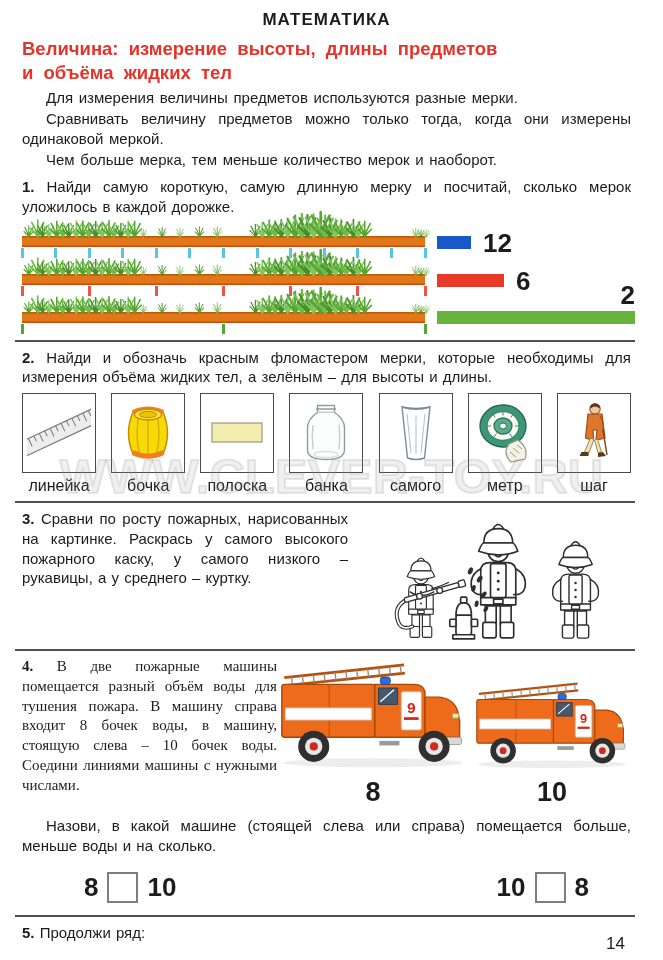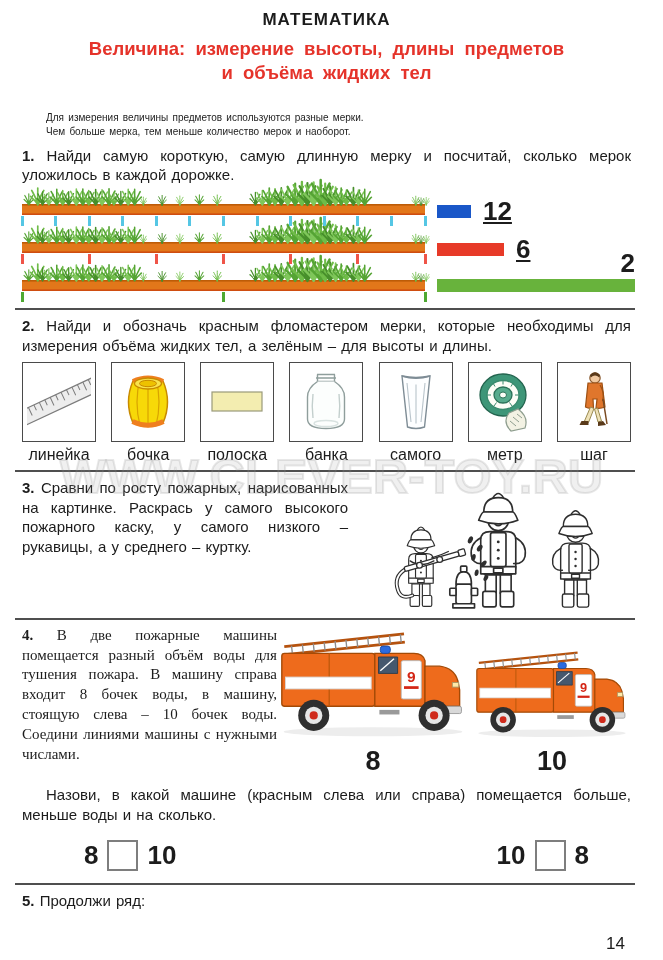--- a/index.html
+++ b/index.html
@@ -7,40 +7,40 @@
   body {
     background:#ffffff;
     font-family:"Liberation Sans", sans-serif;
     color:#1c1c1c;
     position:relative;
     overflow:hidden;
   }
   .page { position:relative; width:651px; height:960px; padding:10px 20px 16px 22px; }
 
   .title { text-align:center; font-size:17px; font-weight:bold; letter-spacing:1px; }
-  .subtitle { text-align:center; color:#e5332a; font-weight:bold; font-size:18.5px;
+  .subtitle { text-align:left; color:#e5332a; font-weight:bold; font-size:18.5px;
               line-height:1.28; margin-top:7px; word-spacing:5px; }
 
-  .intro { margin-top:27px; font-size:10px; line-height:1.36; text-align:justify; word-spacing:1.5px; }
+  .intro { margin-top:4px; font-size:15px; line-height:1.36; text-align:justify; word-spacing:1.5px; }
   .intro p { text-indent:24px; }
 
   .task-text { font-size:15px; line-height:1.32; text-align:justify; word-spacing:1px; }
   .tnum { font-weight:bold; }
   p.spaced { margin-top:7px; }
 
   hr.sep { border:none; border-top:2px solid #4f4f4f; margin:6px -4px 6px -7px; }
 
   
   .task1-rows { margin-top:5px; }
   .t1row { display:flex; align-items:flex-start; margin-bottom:2px; }
   .strip-wrap { width:403px; }
   svg.grass-strip { display:block; overflow:visible; }
   .ticks { position:relative; height:10px; }
   .ticks i { position:absolute; top:0; width:3px; height:10px; display:block; }
-  .legend { flex:1; display:flex; align-items:center; gap:12px; padding-left:12px; margin-top:8px;text-decoration:underline; }
+  .legend { flex:1; display:flex; align-items:center; gap:12px; padding-left:12px; margin-top:8px; }
   .legend .bar { height:13px; }
   .legend .num { font-size:26px; font-weight:bold; line-height:1; }
   .legend.col { display:block; margin-top:-16px; }
   .legend.col .stack { display:inline-flex; flex-direction:column; align-items:flex-end; }
   .legend.col .num { margin-bottom:3px; }
 
   
   .items { display:flex; justify-content:space-between; margin-top:6px; }
   .item { width:74px; text-align:center; }
   .pic { width:74px; height:80px; border:1.5px solid #4a4a4a; background:#fff;
@@ -143,20 +143,21 @@
 <div class="page">
 
   <div class="title">МАТЕМАТИКА</div>
   <div class="subtitle">
     <div>Величина: измерение высоты, длины предметов</div>
     <div>и объёма жидких тел</div>
   </div>
 
   <div class="intro">
     <p>Для измерения величины предметов используются разные мерки.</p>
+    <p>Сравнивать величину предметов можно только тогда, когда они измерены одинаковой меркой.</p>
     <p>Чем больше мерка, тем меньше количество мерок и наоборот.</p>
   </div>
 
   <p class="task-text spaced"><span class="tnum">1.</span> <span>Найди самую короткую, самую длинную мерку и посчитай, сколько мерок уложилось в каждой дорожке.</span></p>
 
   <div class="task1-rows">
     <div class="t1row">
       <div class="strip-wrap">
         <svg class="grass-strip" width="403" height="26" viewBox="0 0 403 26" xmlns="http://www.w3.org/2000/svg" xmlns:xlink="http://www.w3.org/1999/xlink">
           <rect x="0" y="15" width="403" height="9" fill="#e2771a"></rect>
@@ -527,21 +528,21 @@
       </div>
       <div class="truckcol">
         <svg width="158" height="94" viewBox="0 0 210 125" xmlns="http://www.w3.org/2000/svg" xmlns:xlink="http://www.w3.org/1999/xlink">
           <use href="#fire-truck" xlink:href="#fire-truck"></use>
         </svg>
         <div class="truck-num">10</div>
       </div>
     </div>
   </div>
 
-  <p class="task-text question">Назови, в какой машине (красным слева или справа) помещается больше, меньше воды и на сколько.</p>
+  <p class="task-text question">Назови, в какой машине (стоящей слева или справа) помещается больше, меньше воды и на сколько.</p>
 
   <div class="compare">
     <div class="cmp">
       <span>8</span>
       <span class="abox"></span>
       <span>10</span>
     </div>
     <div class="cmp">
       <span>10</span>
       <span class="abox"></span>

